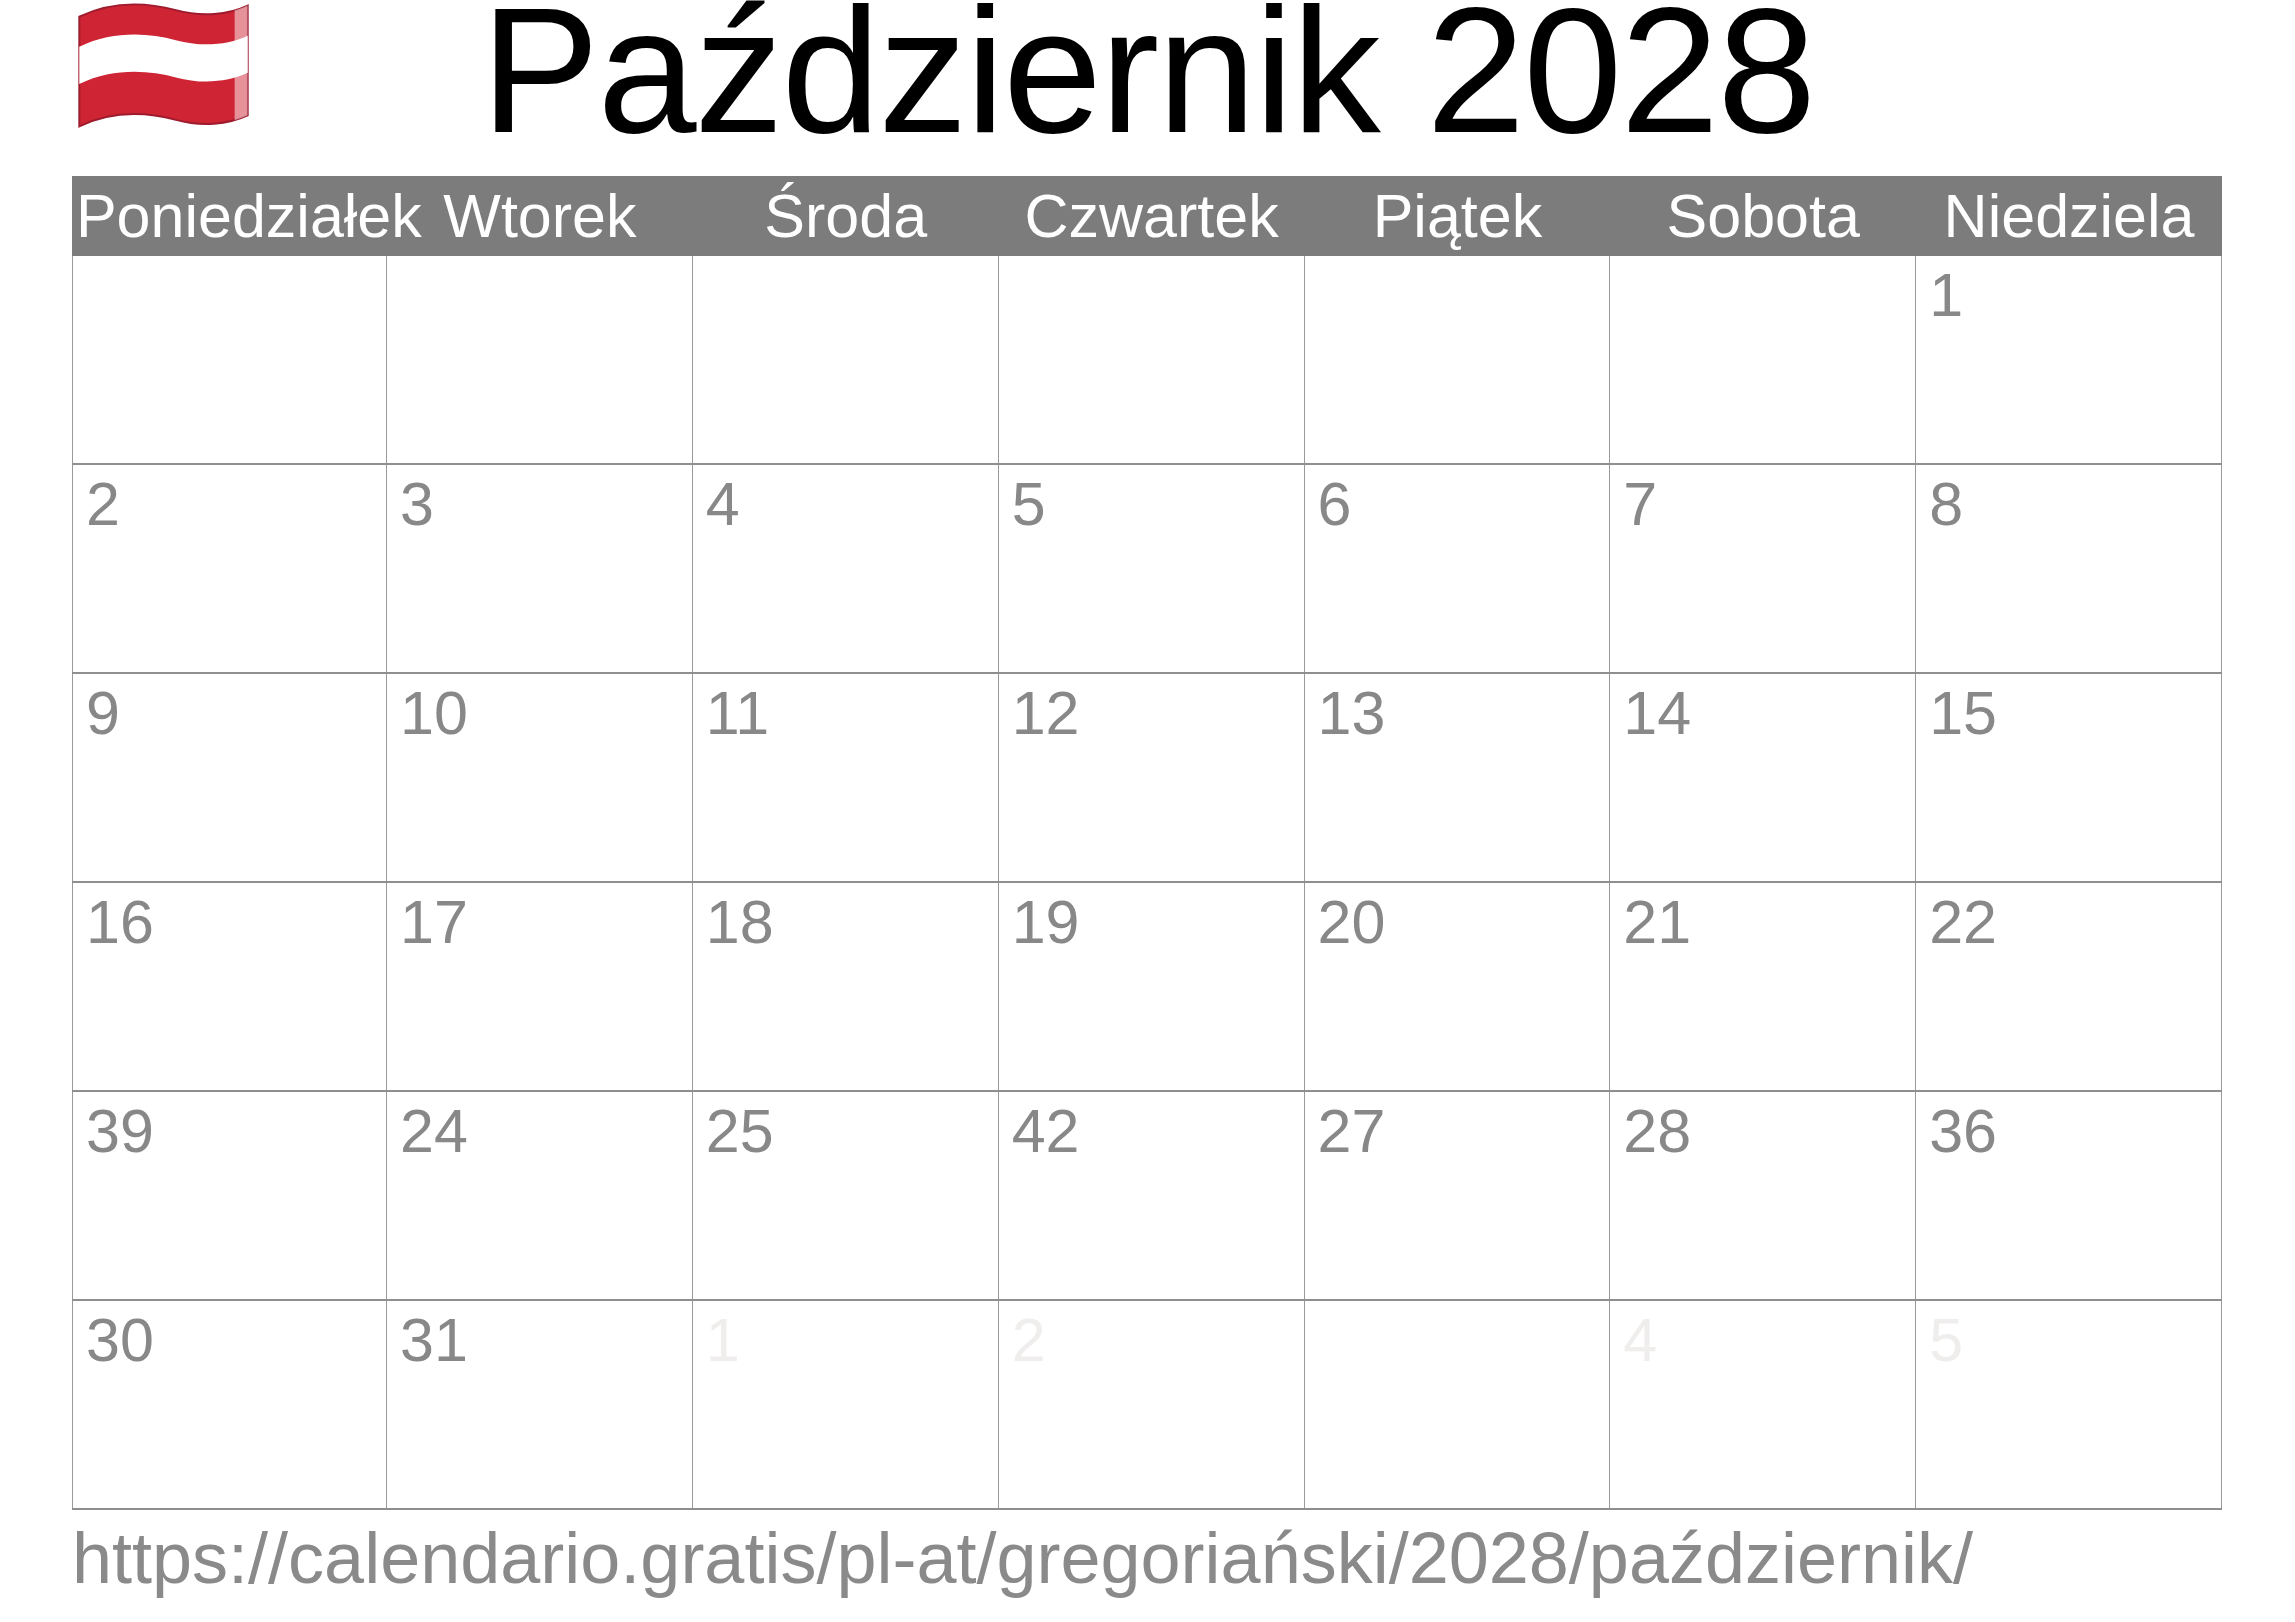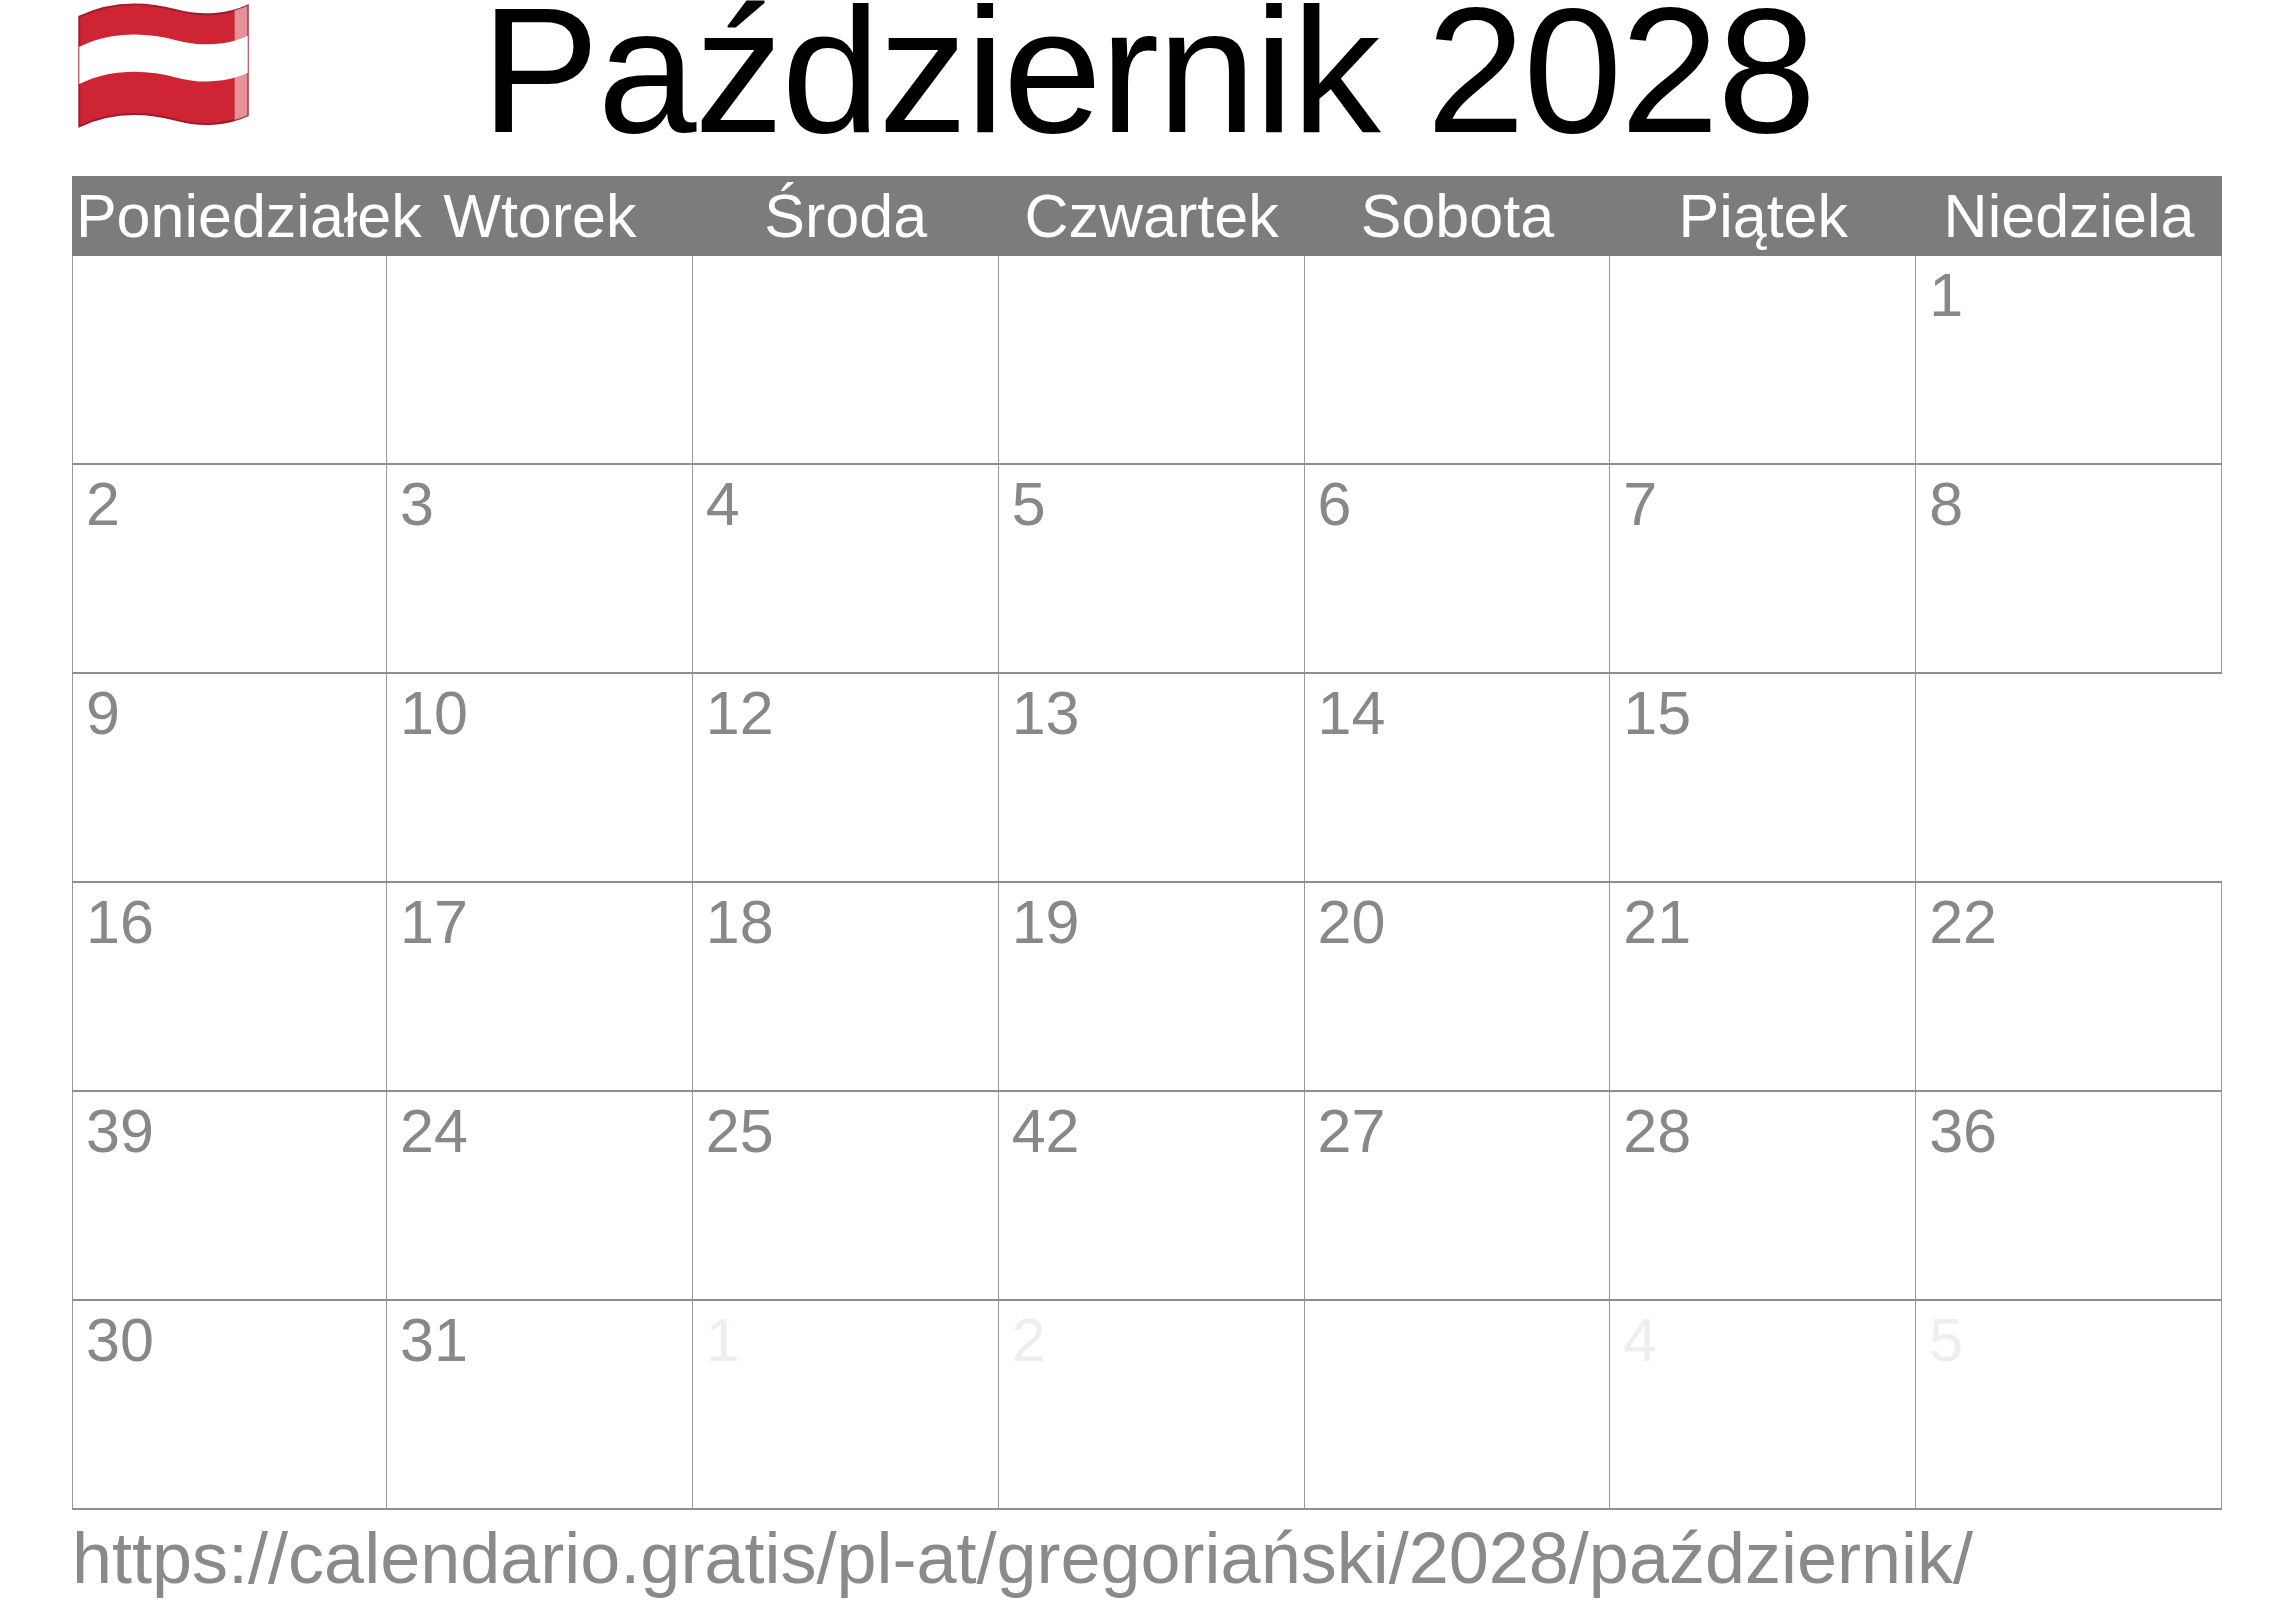--- a/index.html
+++ b/index.html
@@ -84,22 +84,22 @@
     </span>
     <h1 class="title">Październik 2028</h1>
   </div>
 
   <div class="calendar">
     <div class="cal-head">
         <div class="hcell first">Poniedziałek</div>
         <div class="hcell">Wtorek</div>
         <div class="hcell">Środa</div>
         <div class="hcell">Czwartek</div>
+        <div class="hcell">Piątek</div>
         <div class="hcell">Sobota</div>
-        <div class="hcell">Piątek</div>
         <div class="hcell">Niedziela</div>
       </div>
     <div>
         <div class="wrow">
           <div class="cell"></div>
           <div class="cell"></div>
           <div class="cell"></div>
           <div class="cell"></div>
           <div class="cell"></div>
           <div class="cell"></div>
@@ -110,20 +110,21 @@
           <div class="cell"><span class="num">3</span></div>
           <div class="cell"><span class="num">4</span></div>
           <div class="cell"><span class="num">5</span></div>
           <div class="cell"><span class="num">6</span></div>
           <div class="cell"><span class="num">7</span></div>
           <div class="cell"><span class="num">8</span></div>
         </div>
         <div class="wrow">
           <div class="cell"><span class="num">9</span></div>
           <div class="cell"><span class="num">10</span></div>
+          <div class="cell"><span class="num">11</span></div>
           <div class="cell"><span class="num">12</span></div>
           <div class="cell"><span class="num">13</span></div>
           <div class="cell"><span class="num">14</span></div>
           <div class="cell"><span class="num">15</span></div>
         </div>
         <div class="wrow">
           <div class="cell"><span class="num">16</span></div>
           <div class="cell"><span class="num">17</span></div>
           <div class="cell"><span class="num">18</span></div>
           <div class="cell"><span class="num">19</span></div>

